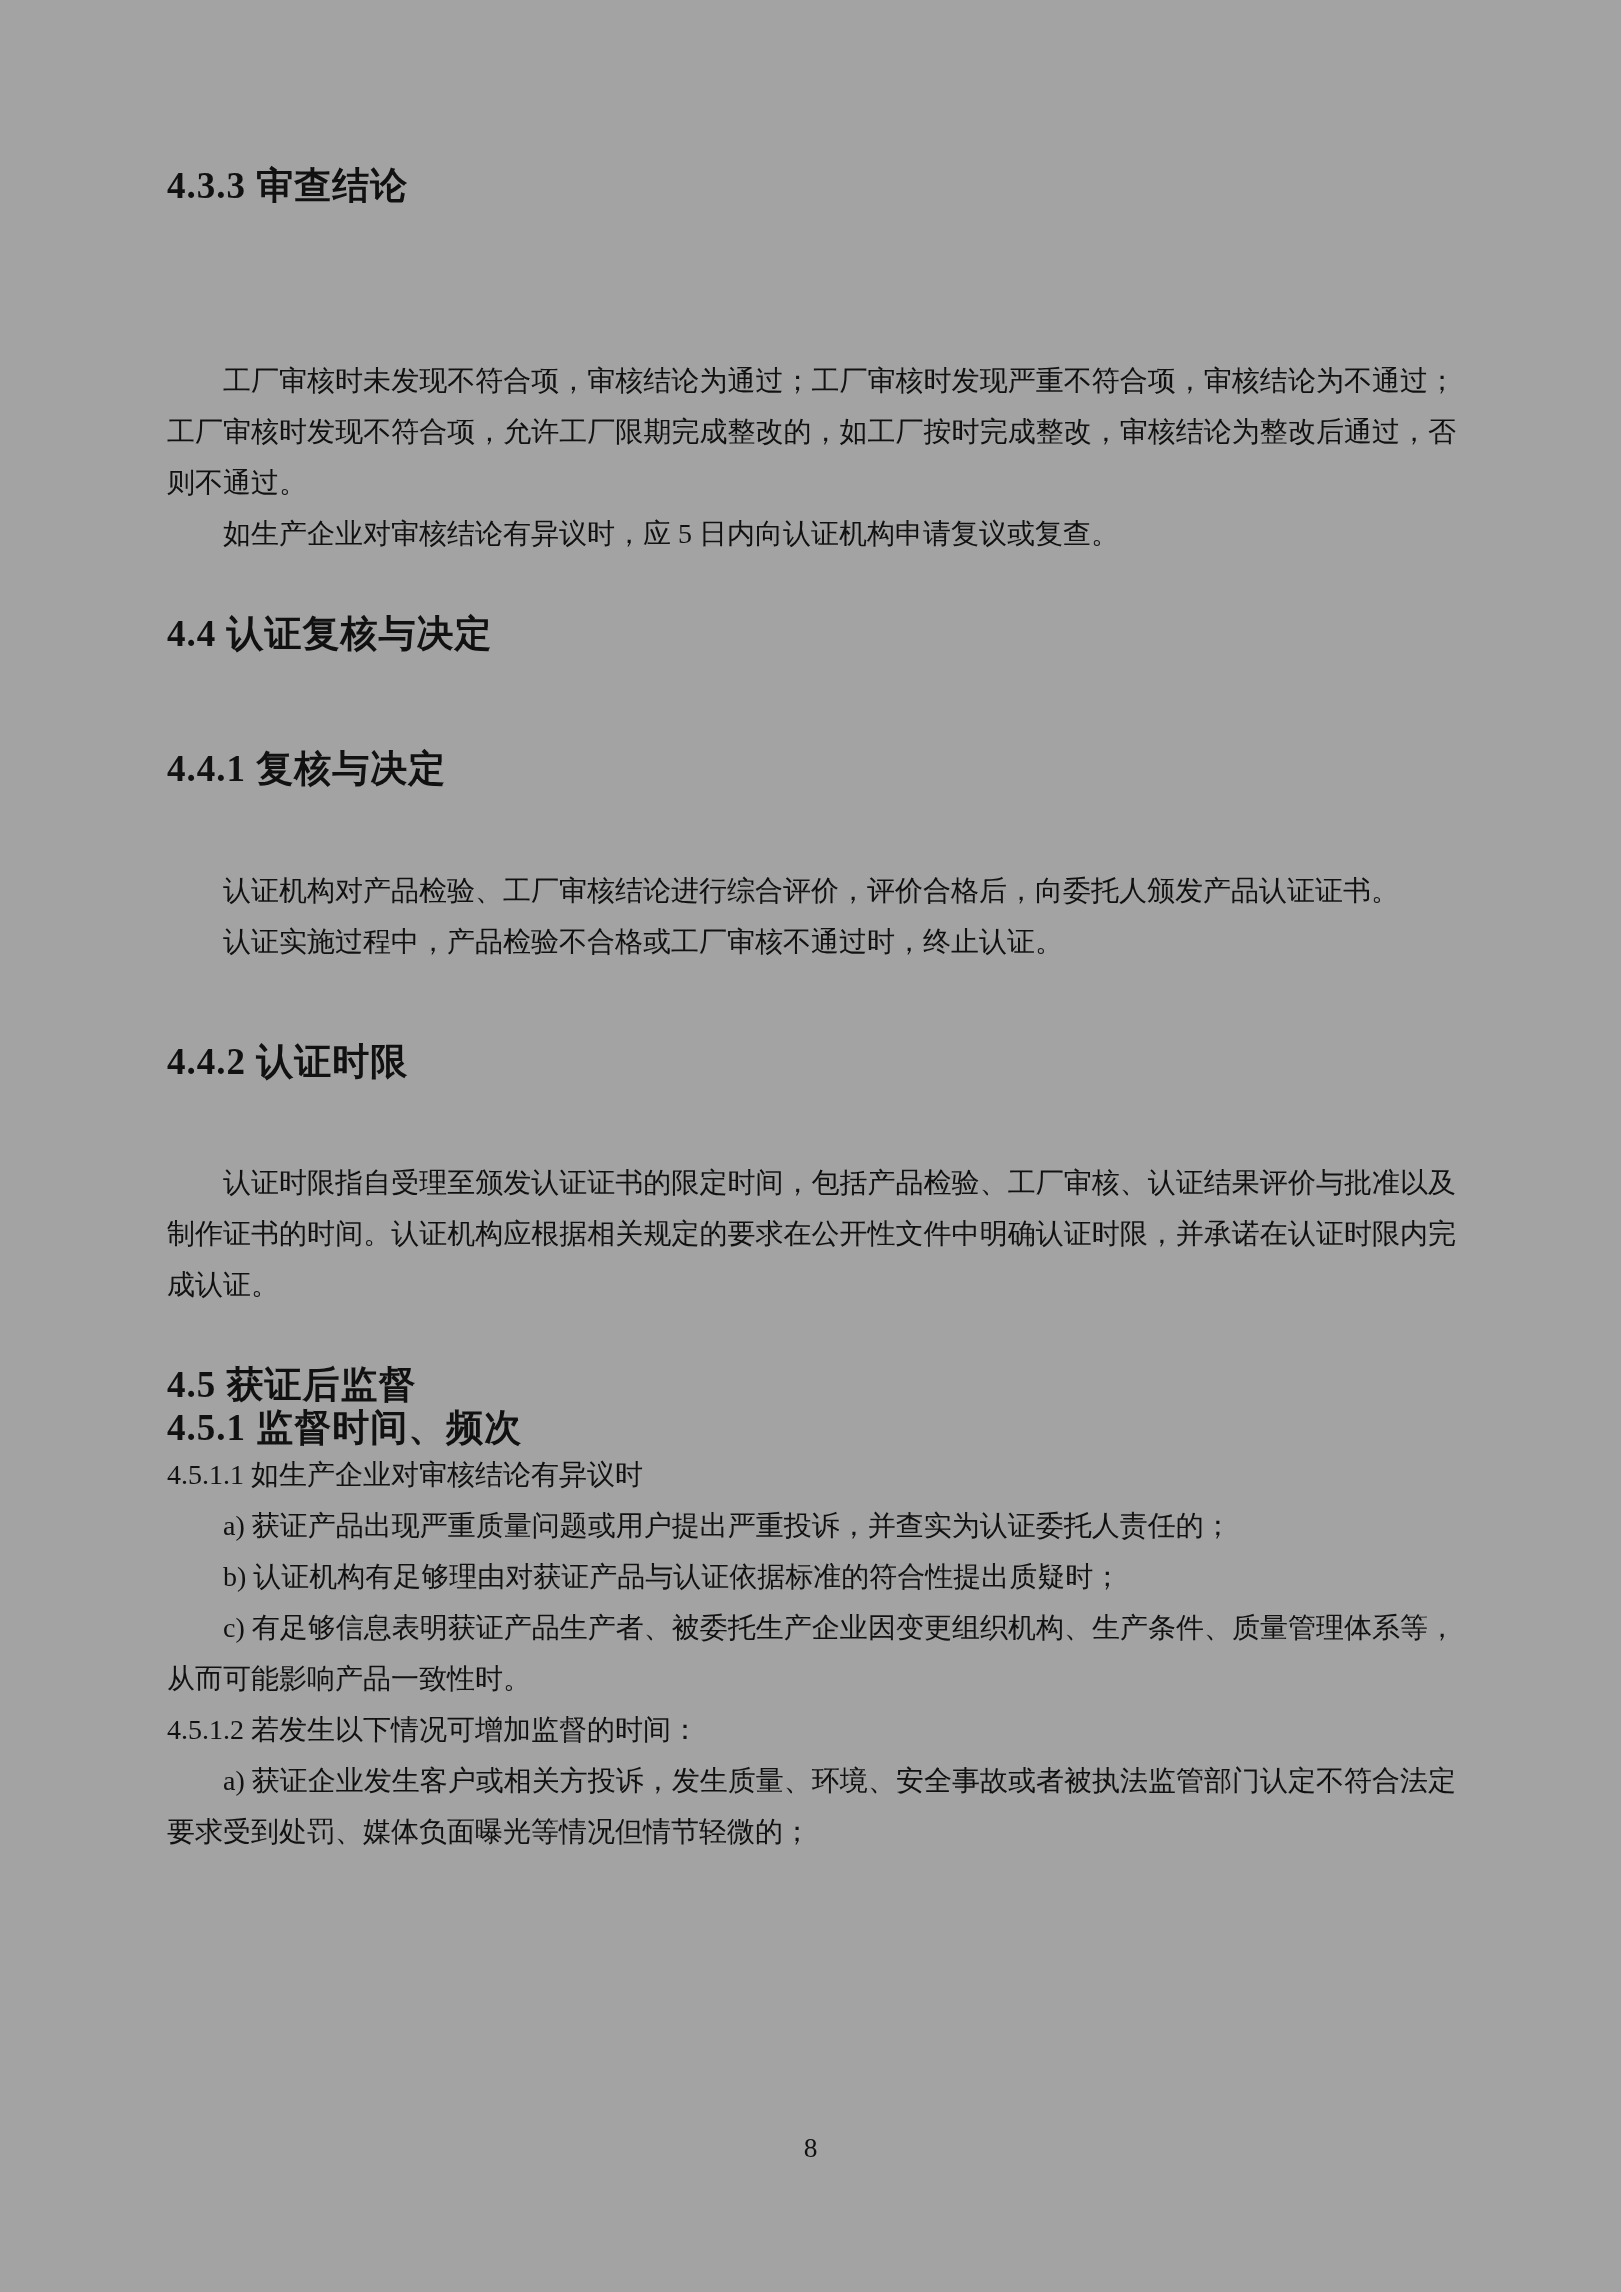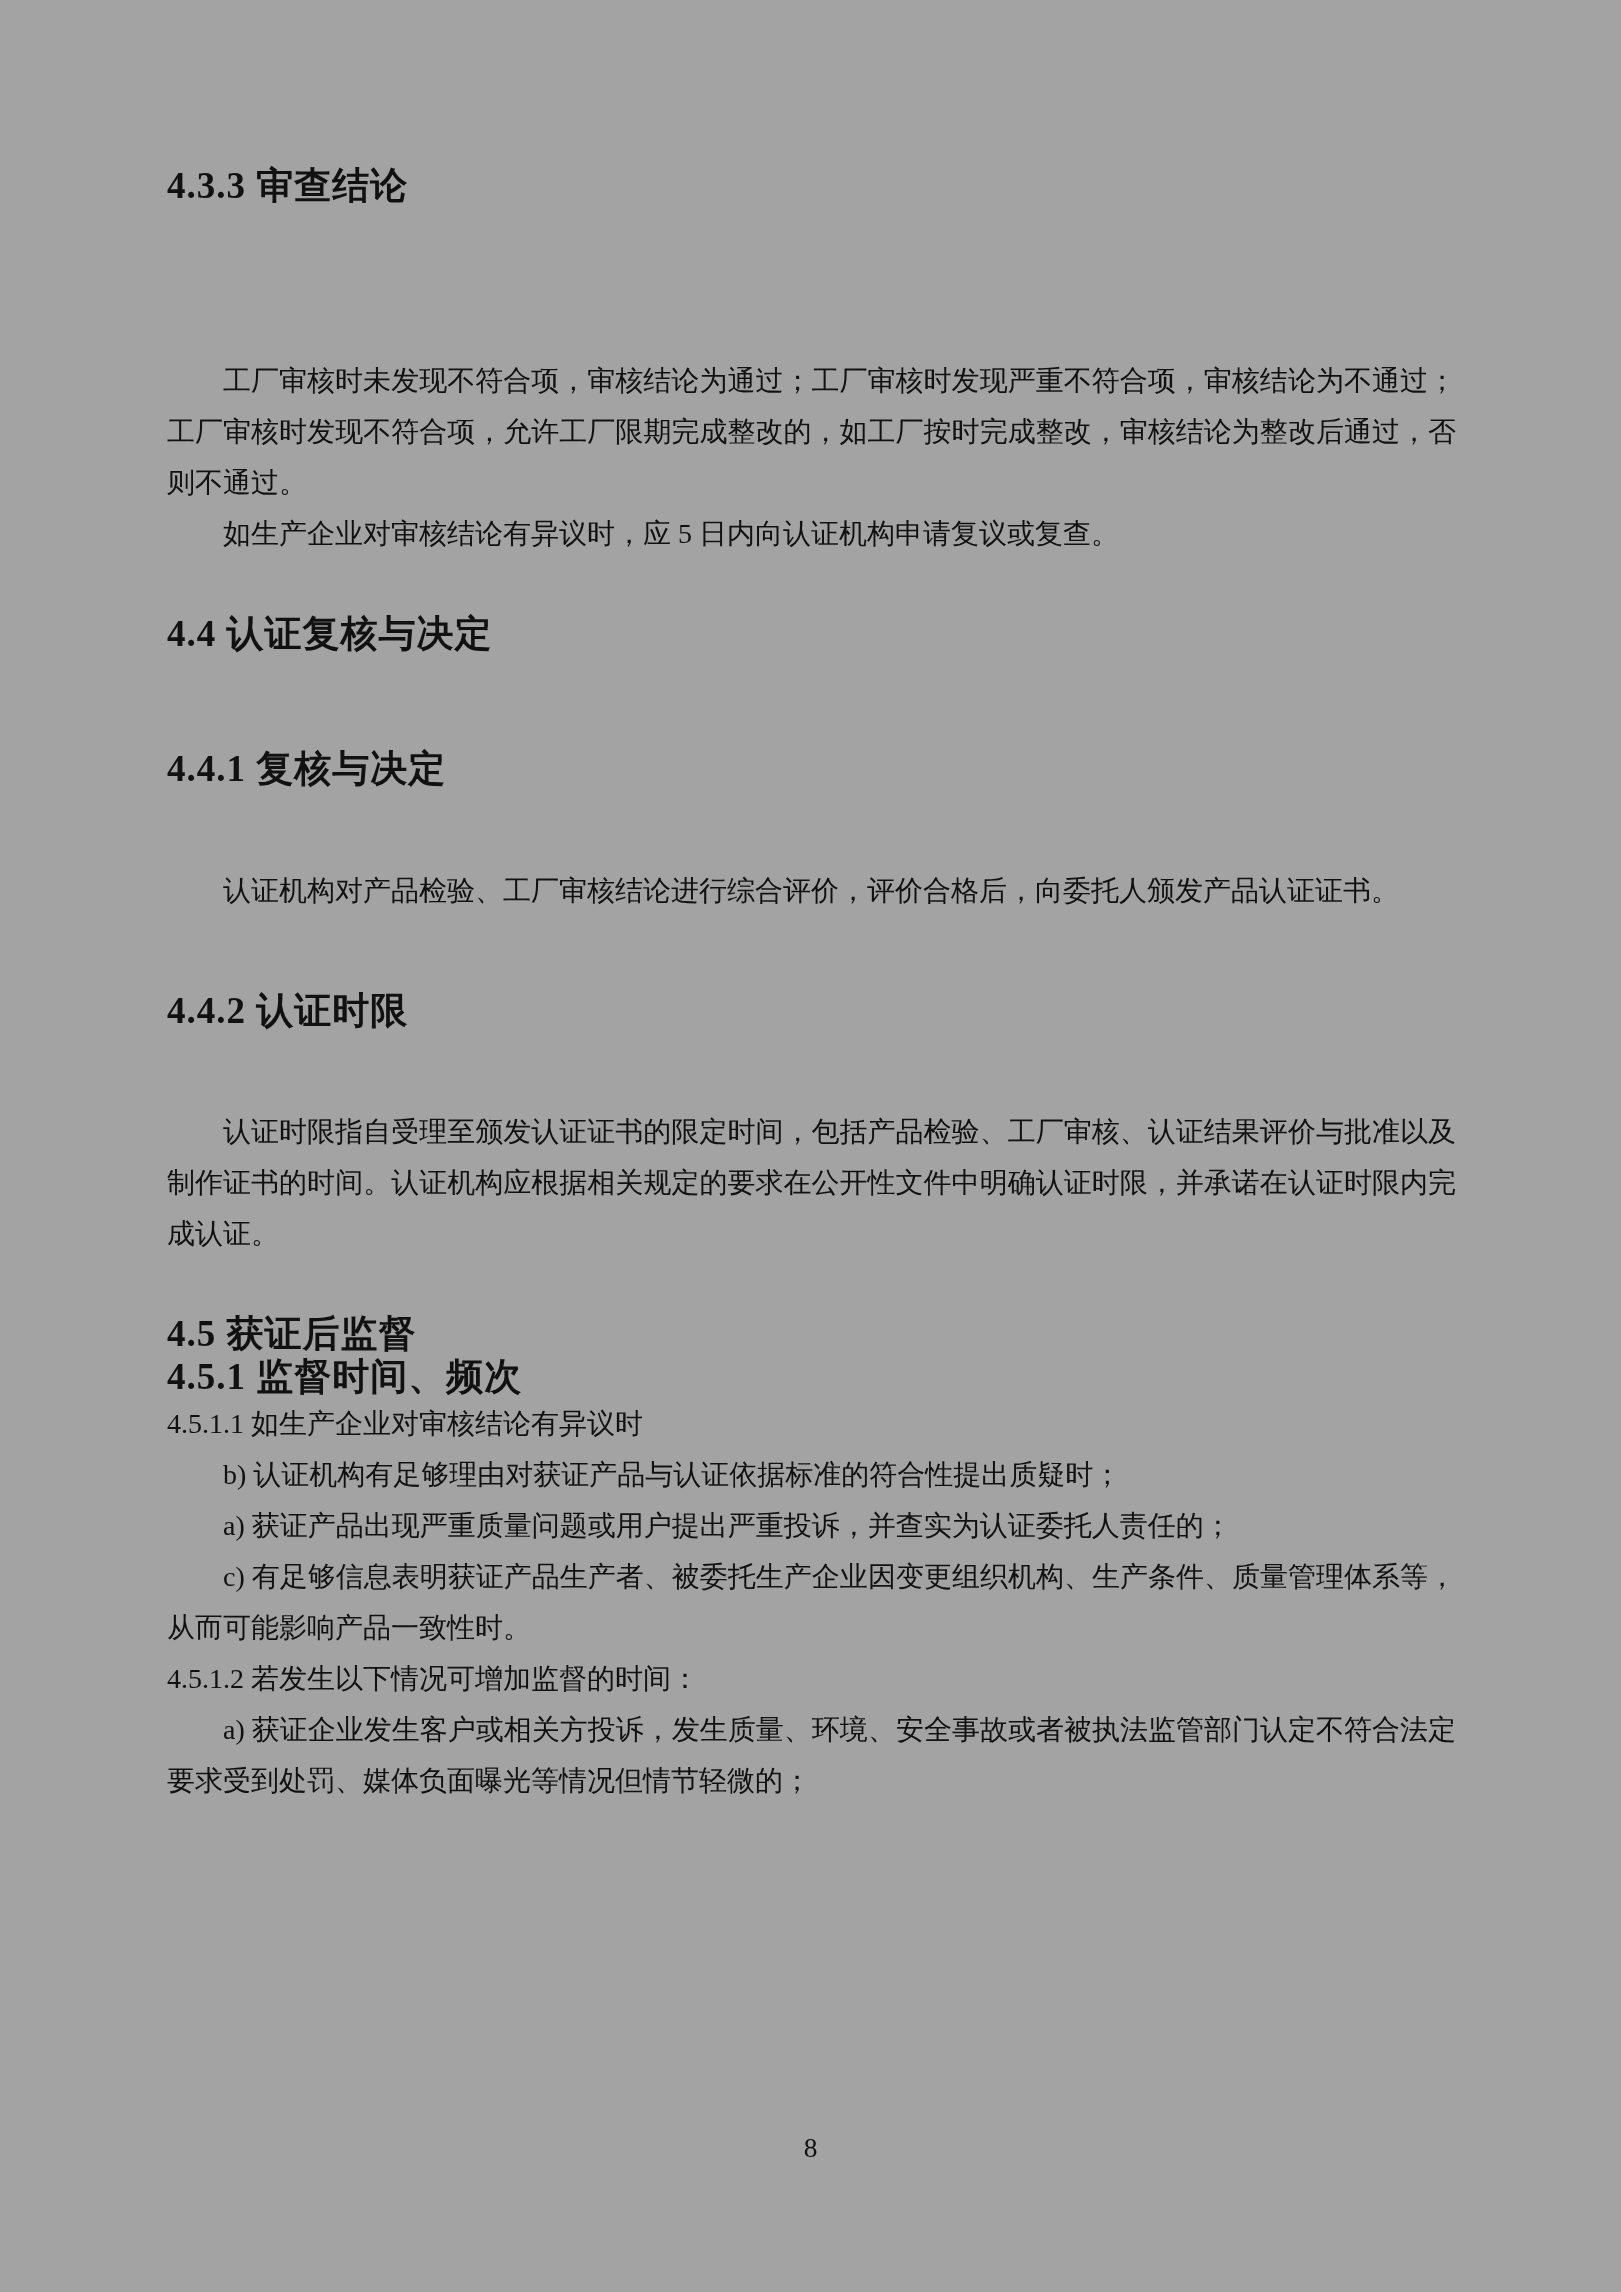--- a/index.html
+++ b/index.html
@@ -65,33 +65,34 @@
     <h2 class="heading h-433">4.3.3 审查结论</h2>
 
     <p class="para">工厂审核时未发现不符合项，审核结论为通过；工厂审核时发现严重不符合项，审核结论为不通过；工厂审核时发现不符合项，允许工厂限期完成整改的，如工厂按时完成整改，审核结论为整改后通过，否则不通过。</p>
     <p class="para">如生产企业对审核结论有异议时，应 5 日内向认证机构申请复议或复查。</p>
 
     <h2 class="heading h-44">4.4 认证复核与决定</h2>
 
     <h3 class="heading h-441">4.4.1 复核与决定</h3>
 
     <p class="para gap-before-para">认证机构对产品检验、工厂审核结论进行综合评价，评价合格后，向委托人颁发产品认证证书。</p>
+    <p class="para">认证实施过程中，产品检验不合格或工厂审核不通过时，终止认证。</p>
 
     <h3 class="heading h-442">4.4.2 认证时限</h3>
 
     <p class="para gap-before-para">认证时限指自受理至颁发认证证书的限定时间，包括产品检验、工厂审核、认证结果评价与批准以及制作证书的时间。认证机构应根据相关规定的要求在公开性文件中明确认证时限，并承诺在认证时限内完成认证。</p>
 
     <h2 class="heading h-45">4.5 获证后监督</h2>
 
     <h3 class="heading h-451">4.5.1 监督时间、频次</h3>
 
 
     <p class="para para-flat">4.5.1.1 如生产企业对审核结论有异议时</p>
+    <p class="para">a) 获证产品出现严重质量问题或用户提出严重投诉，并查实为认证委托人责任的；</p>
     <p class="para">b) 认证机构有足够理由对获证产品与认证依据标准的符合性提出质疑时；</p>
-    <p class="para">a) 获证产品出现严重质量问题或用户提出严重投诉，并查实为认证委托人责任的；</p>
     <p class="para">c) 有足够信息表明获证产品生产者、被委托生产企业因变更组织机构、生产条件、质量管理体系等，从而可能影响产品一致性时。</p>
 
     <p class="para para-flat">4.5.1.2 若发生以下情况可增加监督的时间：</p>
     <p class="para">a) 获证企业发生客户或相关方投诉，发生质量、环境、安全事故或者被执法监管部门认定不符合法定要求受到处罚、媒体负面曝光等情况但情节轻微的；</p>
 
   </div>
 
   <div class="footer">8</div>
 </div>
 

